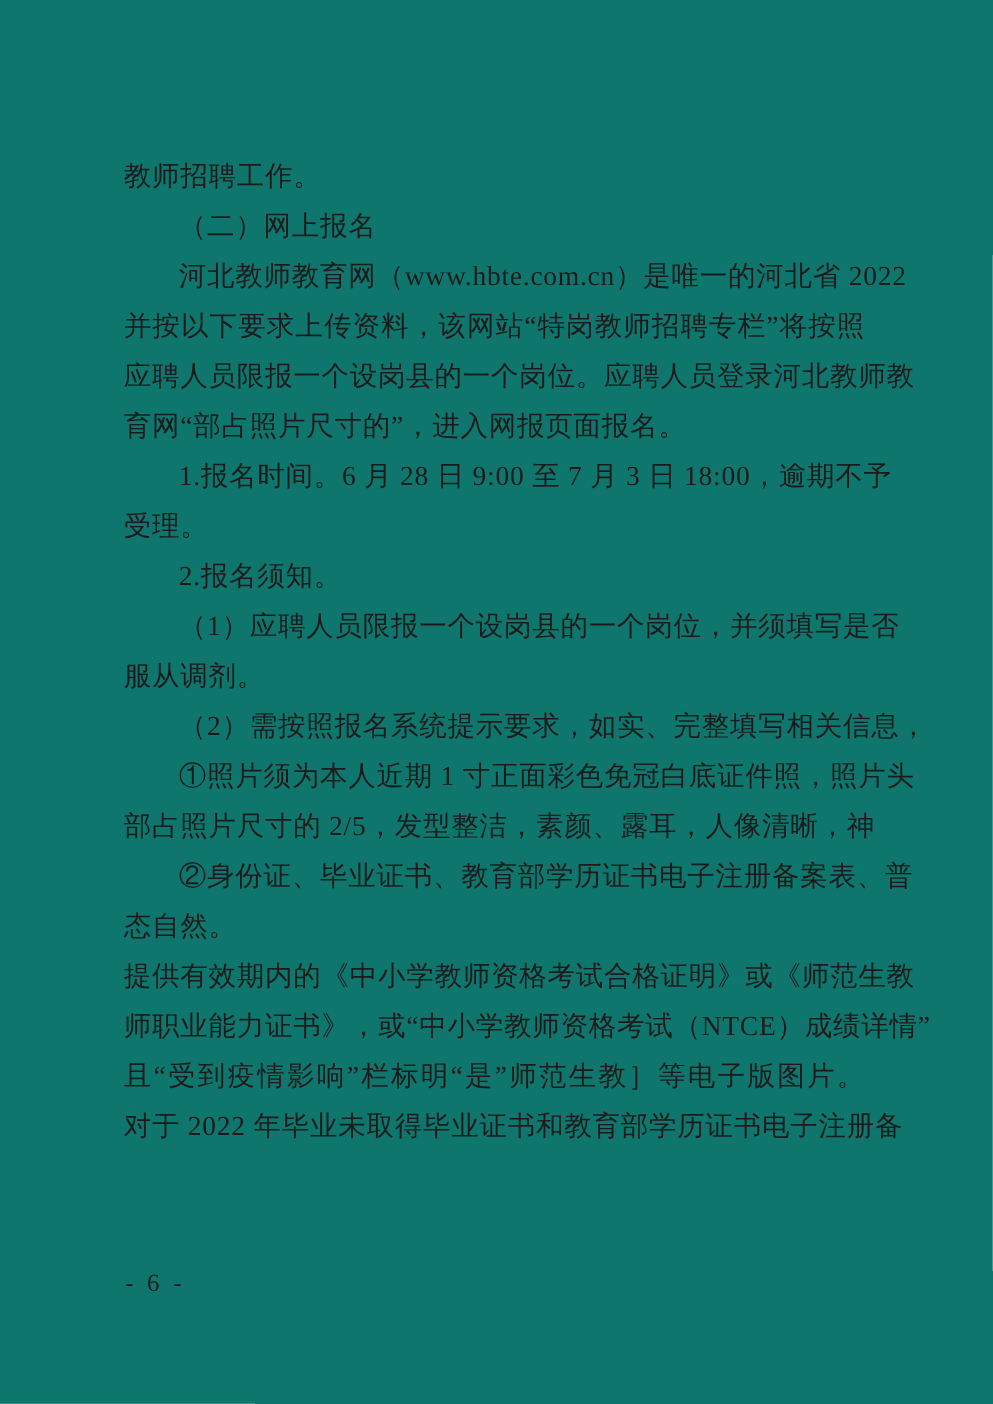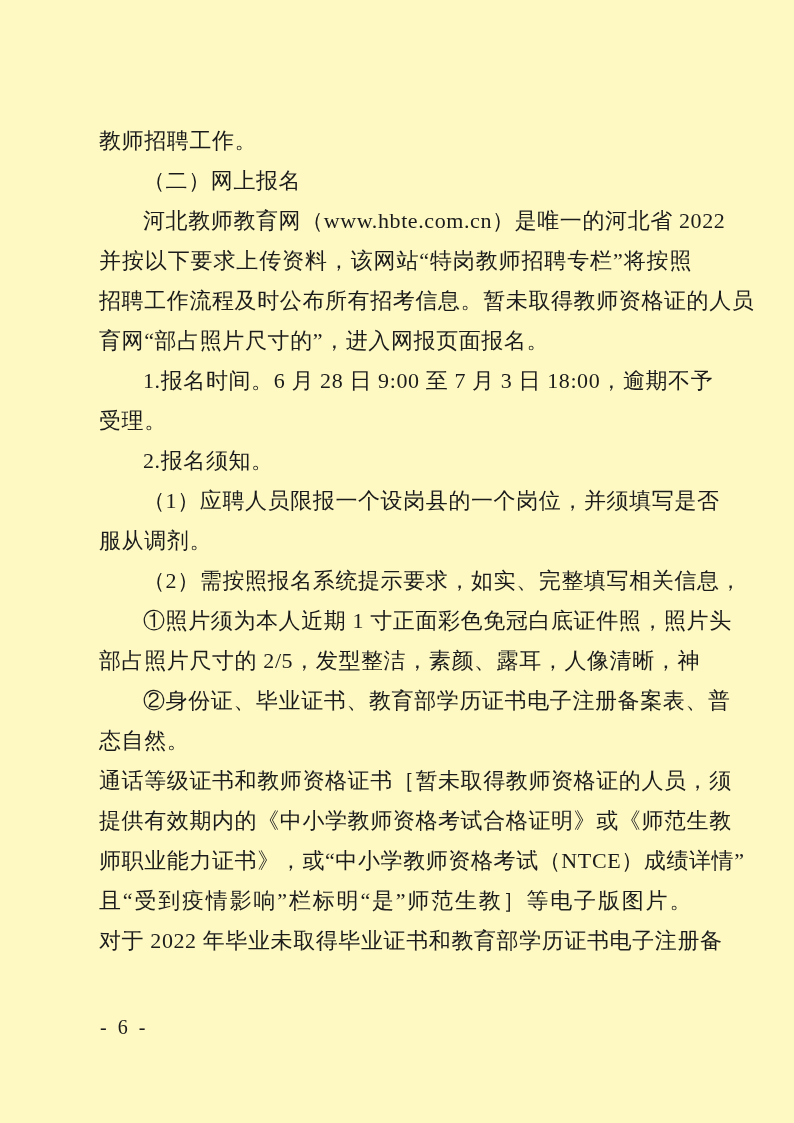--- a/index.html
+++ b/index.html
@@ -10,21 +10,21 @@
     width: 794px;
     height: 1123px;
     position: relative;
     overflow: hidden;
     background: #fdfdfd;
     font-family: "Liberation Serif", "DejaVu Serif", serif;
   }
   .page {
     position: absolute;
     inset: 0;
-    background: #fef9c3;
+    background: #0f766e;
   }
   .content {
     position: absolute;
     left: 99px;
     top: 121px;
     width: 593px;
   }
   .line {
     height: 40px;
     line-height: 40px;
@@ -55,32 +55,31 @@
 </style>
 </head>
 <body style="background: rgb(253, 253, 253);">
 
 <div class="page">
   <div class="content" id="doc-lines" style="color: rgb(27, 27, 27);">
       <div class="line">教师招聘工作。</div>
       <div class="line indent">（二）网上报名</div>
       <div class="line indent fill">河北教师教育网（www.hbte.com.cn）是唯一的河北省 2022</div>
       <div class="line fill">并按以下要求上传资料，该网站“特岗教师招聘专栏”将按照</div>
-      <div class="line fill">招聘工作流程及时公布所有招考信息。暂未取得教师资格证的人员</div>
+      <div class="line fill">应聘人员限报一个设岗县的一个岗位。应聘人员登录河北教师教</div>
       <div class="line">育网“部占照片尺寸的”，进入网报页面报名。</div>
       <div class="line indent fill">1.报名时间。6 月 28 日 9:00 至 7 月 3 日 18:00，逾期不予</div>
       <div class="line">受理。</div>
       <div class="line indent">2.报名须知。</div>
       <div class="line indent fill">（1）应聘人员限报一个设岗县的一个岗位，并须填写是否</div>
       <div class="line">服从调剂。</div>
       <div class="line indent fill">（2）需按照报名系统提示要求，如实、完整填写相关信息，</div>
       <div class="line indent fill">①照片须为本人近期 1 寸正面彩色免冠白底证件照，照片头</div>
       <div class="line fill">部占照片尺寸的 2/5，发型整洁，素颜、露耳，人像清晰，神</div>
       <div class="line indent fill">②身份证、毕业证书、教育部学历证书电子注册备案表、普</div>
       <div class="line">态自然。</div>
-      <div class="line fill">通话等级证书和教师资格证书［暂未取得教师资格证的人员，须</div>
       <div class="line fill">提供有效期内的《中小学教师资格考试合格证明》或《师范生教</div>
       <div class="line fill">师职业能力证书》，或“中小学教师资格考试（NTCE）成绩详情”</div>
       <div class="line fill">且“受到疫情影响”栏标明“是”师范生教］等电子版图片。</div>
       <div class="line fill">对于 2022 年毕业未取得毕业证书和教育部学历证书电子注册备</div>
     </div>
   <div class="page-number">- 6 -</div>
 </div>
 
 </body></html>

